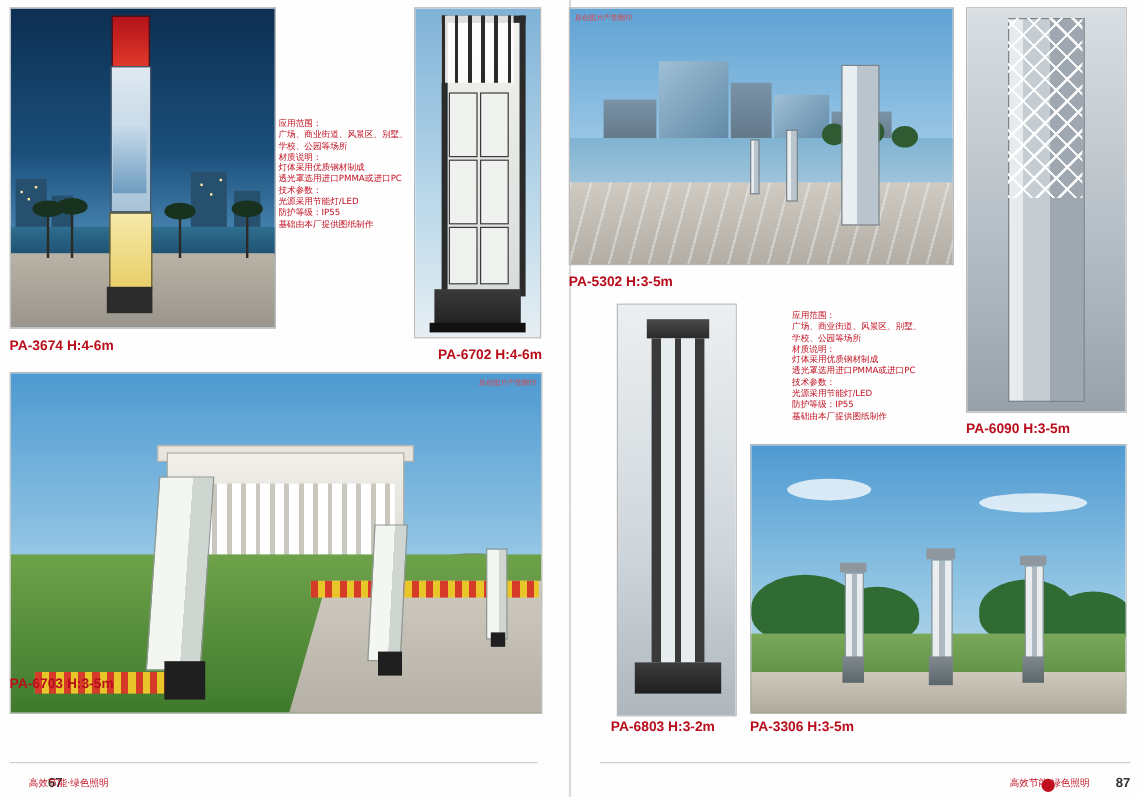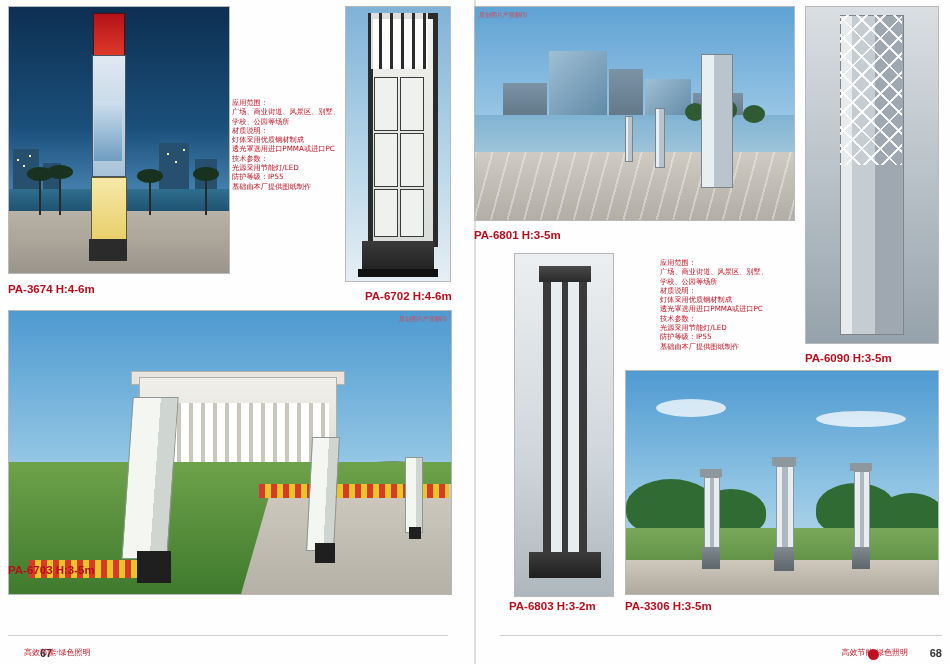--- a/index.html
+++ b/index.html
@@ -249,21 +249,21 @@
     <div class="plaza"></div>
     <div class="paving"></div>
     <div class="tree" style="left:210px; top:96px; width:20px; height:18px;"></div>
     <div class="tree" style="left:236px; top:92px; width:26px; height:22px;"></div>
     <div class="tree" style="left:268px; top:98px; width:22px; height:18px;"></div>
     <div class="lamp" style="left:226px; bottom:32px; width:30px; height:132px;"></div>
     <div class="lamp" style="left:180px; bottom:52px; width:8px; height:58px;"></div>
     <div class="lamp" style="left:150px; bottom:58px; width:6px; height:44px;"></div>
     <div class="watermark" style="left:4px; top:4px;">原创图片严禁翻印</div>
   </div>
-  <div class="caption" style="left:474px; top:229px;">PA-6801  H:3-5m</div>
+  <div class="caption" style="left:474px; top:229px;">PA-5302  H:3-5m</div>
 
   <div class="photo" id="p4">
     <div class="bg"></div>
     <div class="col"></div>
     <div class="lat"></div>
   </div>
   <div class="caption" style="left:805px; top:352px;">PA-6090  H:3-5m</div>
 
   <div class="spec" style="left:660px; top:258px; width:112px;">应用范围：
 广场、商业街道、风景区、别墅、
@@ -327,15 +327,15 @@
   <div class="caption" style="left:625px; top:600px;">PA-3306  H:3-5m</div>
 
   <div class="footer-line" style="left:8px; width:440px;"></div>
   <div class="footer-line" style="left:500px; width:442px;"></div>
 
   <div class="folio" style="left:12px;padding-left:28px;">67</div>
   <div class="footer-brand" style="left:24px;">高效节能·绿色照明</div>
 
   <div class="dot" style="left:868px;"></div>
   <div class="footer-brand" style="right:42px;">高效节能·绿色照明</div>
-  <div class="folio" style="right:8px;">68</div>
+  <div class="folio" style="right:8px;">87</div>
 
 </div>
 
 </body></html>

